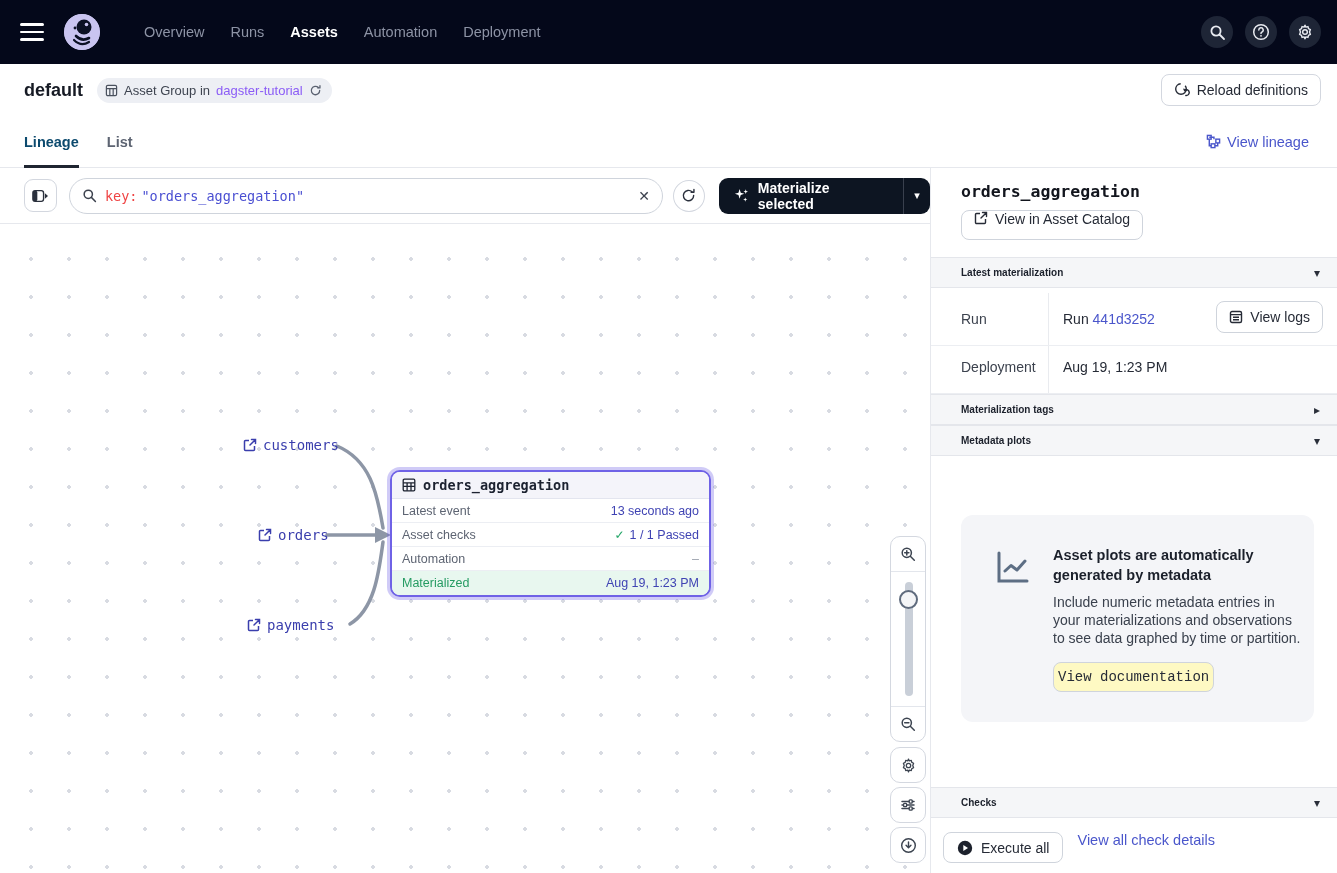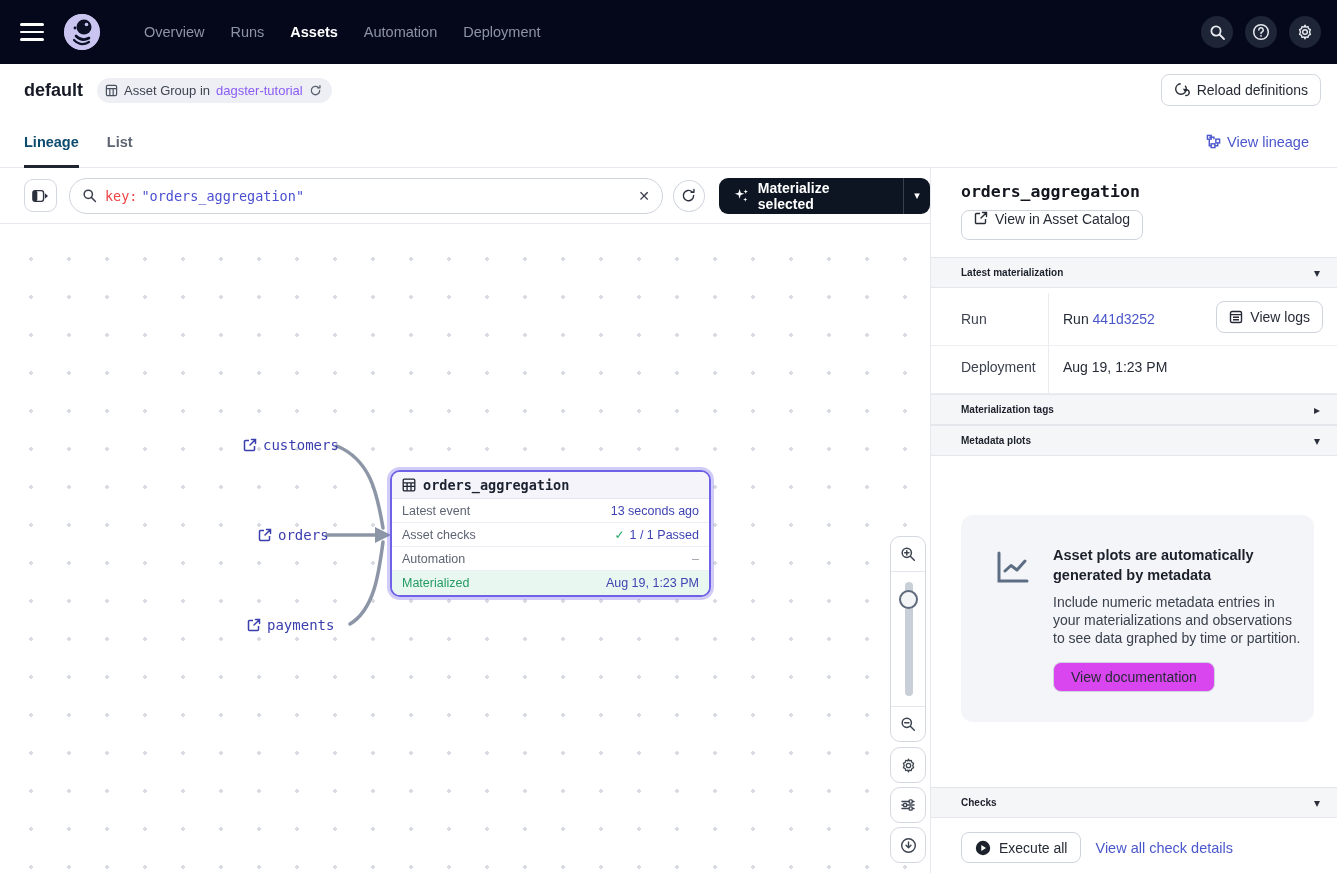--- a/index.html
+++ b/index.html
@@ -129,24 +129,24 @@
     font-size:14px; color:#262b36; cursor:pointer; }
 
   .meta-card { position:absolute; left:30px; top:347px; width:353px; height:207px;
     background:#f4f5f8; border-radius:12px; }
   .mc-icon { position:absolute; left:32px; top:32px; color:#5d6e84; }
   .mc-title { position:absolute; left:92px; top:30px; width:230px; font-size:14.5px;
     font-weight:700; color:#1b202b; line-height:1.38; }
   .mc-body { position:absolute; left:92px; top:78px; width:248px; font-size:14px; color:#3a414d;
     line-height:1.3; }
   .mc-btn { position:absolute; left:92px; top:147px; height:30px; border:1px solid #cfd4dc;
-    border-radius:8px; background:#d946ef; display:flex; align-items:center; padding:0 17px;
-    font-size:14px; color:#262b36; cursor:pointer; }
-
-  .checks-actions { position:absolute; left:30px; top:664px; display:flex; align-items:center;
+    border-radius:8px; background:#fef9c3; display:flex; align-items:center; padding:0 4px;
+    font-size:14px; color:#262b36; cursor:pointer;font-family:Liberation Mono, monospace; }
+
+  .checks-actions { position:absolute; left:12px; top:664px; display:flex; align-items:flex-start;
     gap:14px; }
   .exec-btn { height:31px; border:1px solid #cfd4dc; border-radius:8px; background:#fff;
     display:flex; align-items:center; gap:8px; padding:0 13px; font-size:14px; color:#262b36;
     cursor:pointer; }
   .check-link { font-size:14.5px; color:#4a56cb; cursor:pointer; }
 </style>
 </head>
 <body>
 
 <div class="topnav">

